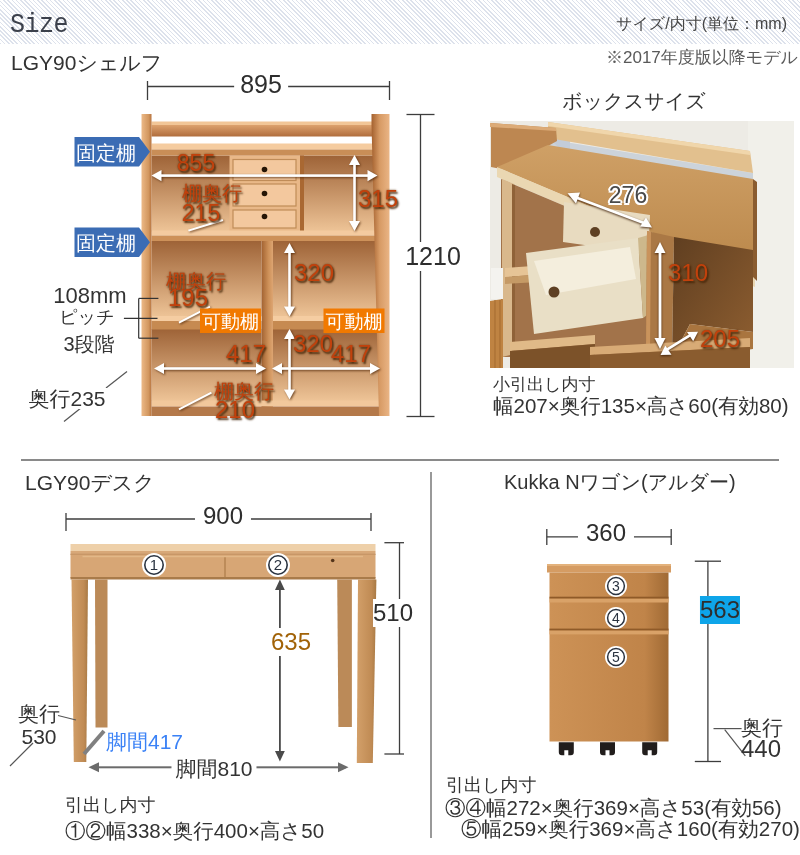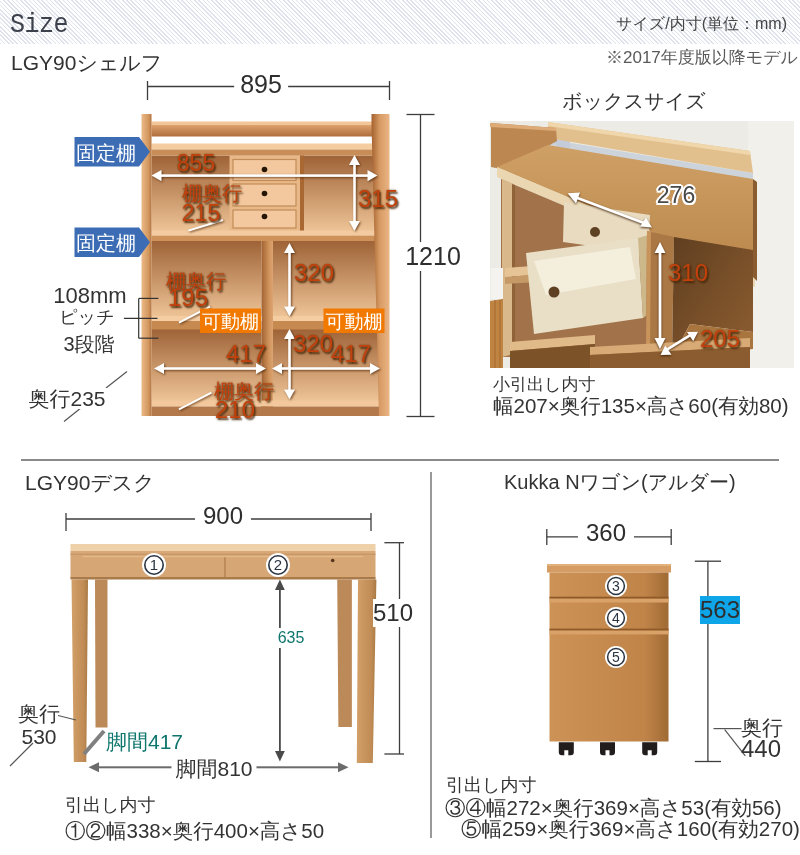--- a/index.html
+++ b/index.html
@@ -309,21 +309,21 @@
     </g>
 
     <g>
       <polygon points="176,230.8 203,213.9 201.6,211.7 174.6,228.6"></polygon>
       <polygon points="170.5,234 181.5,233.7 175.3,224.5"></polygon>
       <polygon points="208,210.7 197,211 203.2,220.2"></polygon>
     </g>
   </g>
 </svg>
 
-<div class="t ctr" style="left:628px;top:184px;font-size:23px;color:#4a4a4a;text-shadow:-1.5px -1.5px 0 #fff,1.5px -1.5px 0 #fff,-1.5px 1.5px 0 #fff,1.5px 1.5px 0 #fff,0 -2px 0 #fff,0 2px 0 #fff,-2px 0 0 #fff,2px 0 0 #fff;margin-left:48px;">276</div>
+<div class="t ctr" style="left:628px;top:184px;font-size:23px;color:#4a4a4a;text-shadow:-1.5px -1.5px 0 #fff,1.5px -1.5px 0 #fff,-1.5px 1.5px 0 #fff,1.5px 1.5px 0 #fff,0 -2px 0 #fff,0 2px 0 #fff,-2px 0 0 #fff,2px 0 0 #fff;">276</div>
 
 <div class="wt ctr" style="left:688px;top:261px;font-size:24px;">310</div>
 
 <div class="wt ctr" style="left:720px;top:327px;font-size:24px;">205</div>
 
 <div class="t" style="left:493px;top:376px;font-size:17px;color:#333;">小引出し内寸</div>
 
 <div class="t" style="left:493px;top:396px;font-size:20.5px;color:#333;">幅207×奥行135×高さ60(有効80)</div>
 
 <div class="abs" style="left:21px;top:459px;width:758px;height:2px;background:#8a8a8a;"></div>
@@ -391,39 +391,39 @@
   <g stroke="#555" stroke-width="1.2">
     <line x1="58" y1="715.5" x2="76" y2="720"></line>
     <line x1="10" y1="766" x2="33" y2="743"></line>
   </g>
 </svg>
 
 <div class="t ctr" style="left:223px;top:504px;font-size:24px;color:#2e2e2e;background:#fff;padding:0 8px;">900</div>
 
 <div class="t ctr" style="left:393px;top:599px;font-size:24px;color:#2e2e2e;background:#fff;padding:2px 0;">510</div>
 
-<div class="t ctr" style="left:291px;top:628px;font-size:16px;color:#0f766e;background:#fff;padding:2px 2px;">635</div>
+<div class="t ctr" style="left:291px;top:628px;font-size:24px;color:#a16207;background:#fff;padding:2px 2px;">635</div>
 
 <svg class="abs" style="left:141px;top:552px" width="26" height="26">
     <circle cx="13" cy="13" r="12" fill="#fff"></circle>
     <circle cx="13" cy="13" r="9.2" fill="none" stroke="#2a3340" stroke-width="1.6"></circle>
     <text x="13" y="18.2" font-size="15" fill="#2a3340" text-anchor="middle" font-family="Liberation Sans">1</text>
   </svg>
 
 <svg class="abs" style="left:265px;top:552px" width="26" height="26">
     <circle cx="13" cy="13" r="12" fill="#fff"></circle>
     <circle cx="13" cy="13" r="9.2" fill="none" stroke="#2a3340" stroke-width="1.6"></circle>
     <text x="13" y="18.2" font-size="15" fill="#2a3340" text-anchor="middle" font-family="Liberation Sans">2</text>
   </svg>
 
 <div class="t ctr" style="left:39px;top:703px;font-size:21px;color:#333;">奥行</div>
 
 <div class="t ctr" style="left:39px;top:726px;font-size:21px;color:#333;">530</div>
 
-<div class="t" style="left:106px;top:731px;font-size:21px;color:#0f766e;">脚間417</div>
+<div class="t" style="left:106px;top:731px;font-size:21px;color:#3b82f6;">脚間417</div>
 
 <div class="t ctr" style="left:214px;top:758px;font-size:21px;color:#333;background:#fff;padding:0 4px;">脚間810</div>
 
 <div class="t" style="left:65px;top:796px;font-size:18px;color:#333;">引出し内寸</div>
 
 <div class="t" style="left:65px;top:821px;font-size:20.5px;color:#333;">①②幅338×奥行400×高さ50</div>
 
 <svg class="abs" style="left:520px;top:520px" width="280" height="250" viewBox="520 520 280 250">
   <defs>
     <linearGradient id="wag" x1="0" y1="0" x2="1" y2="0">

